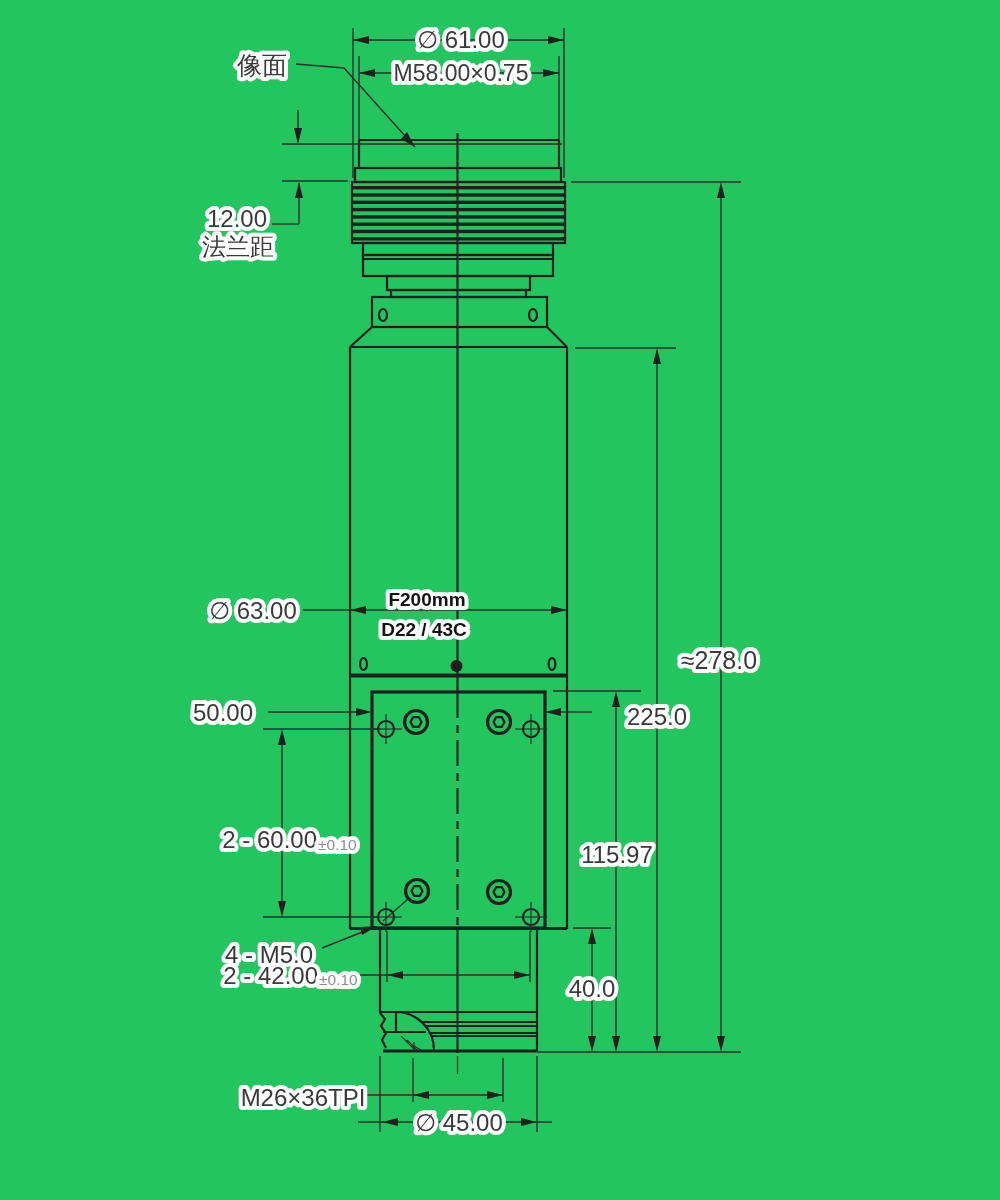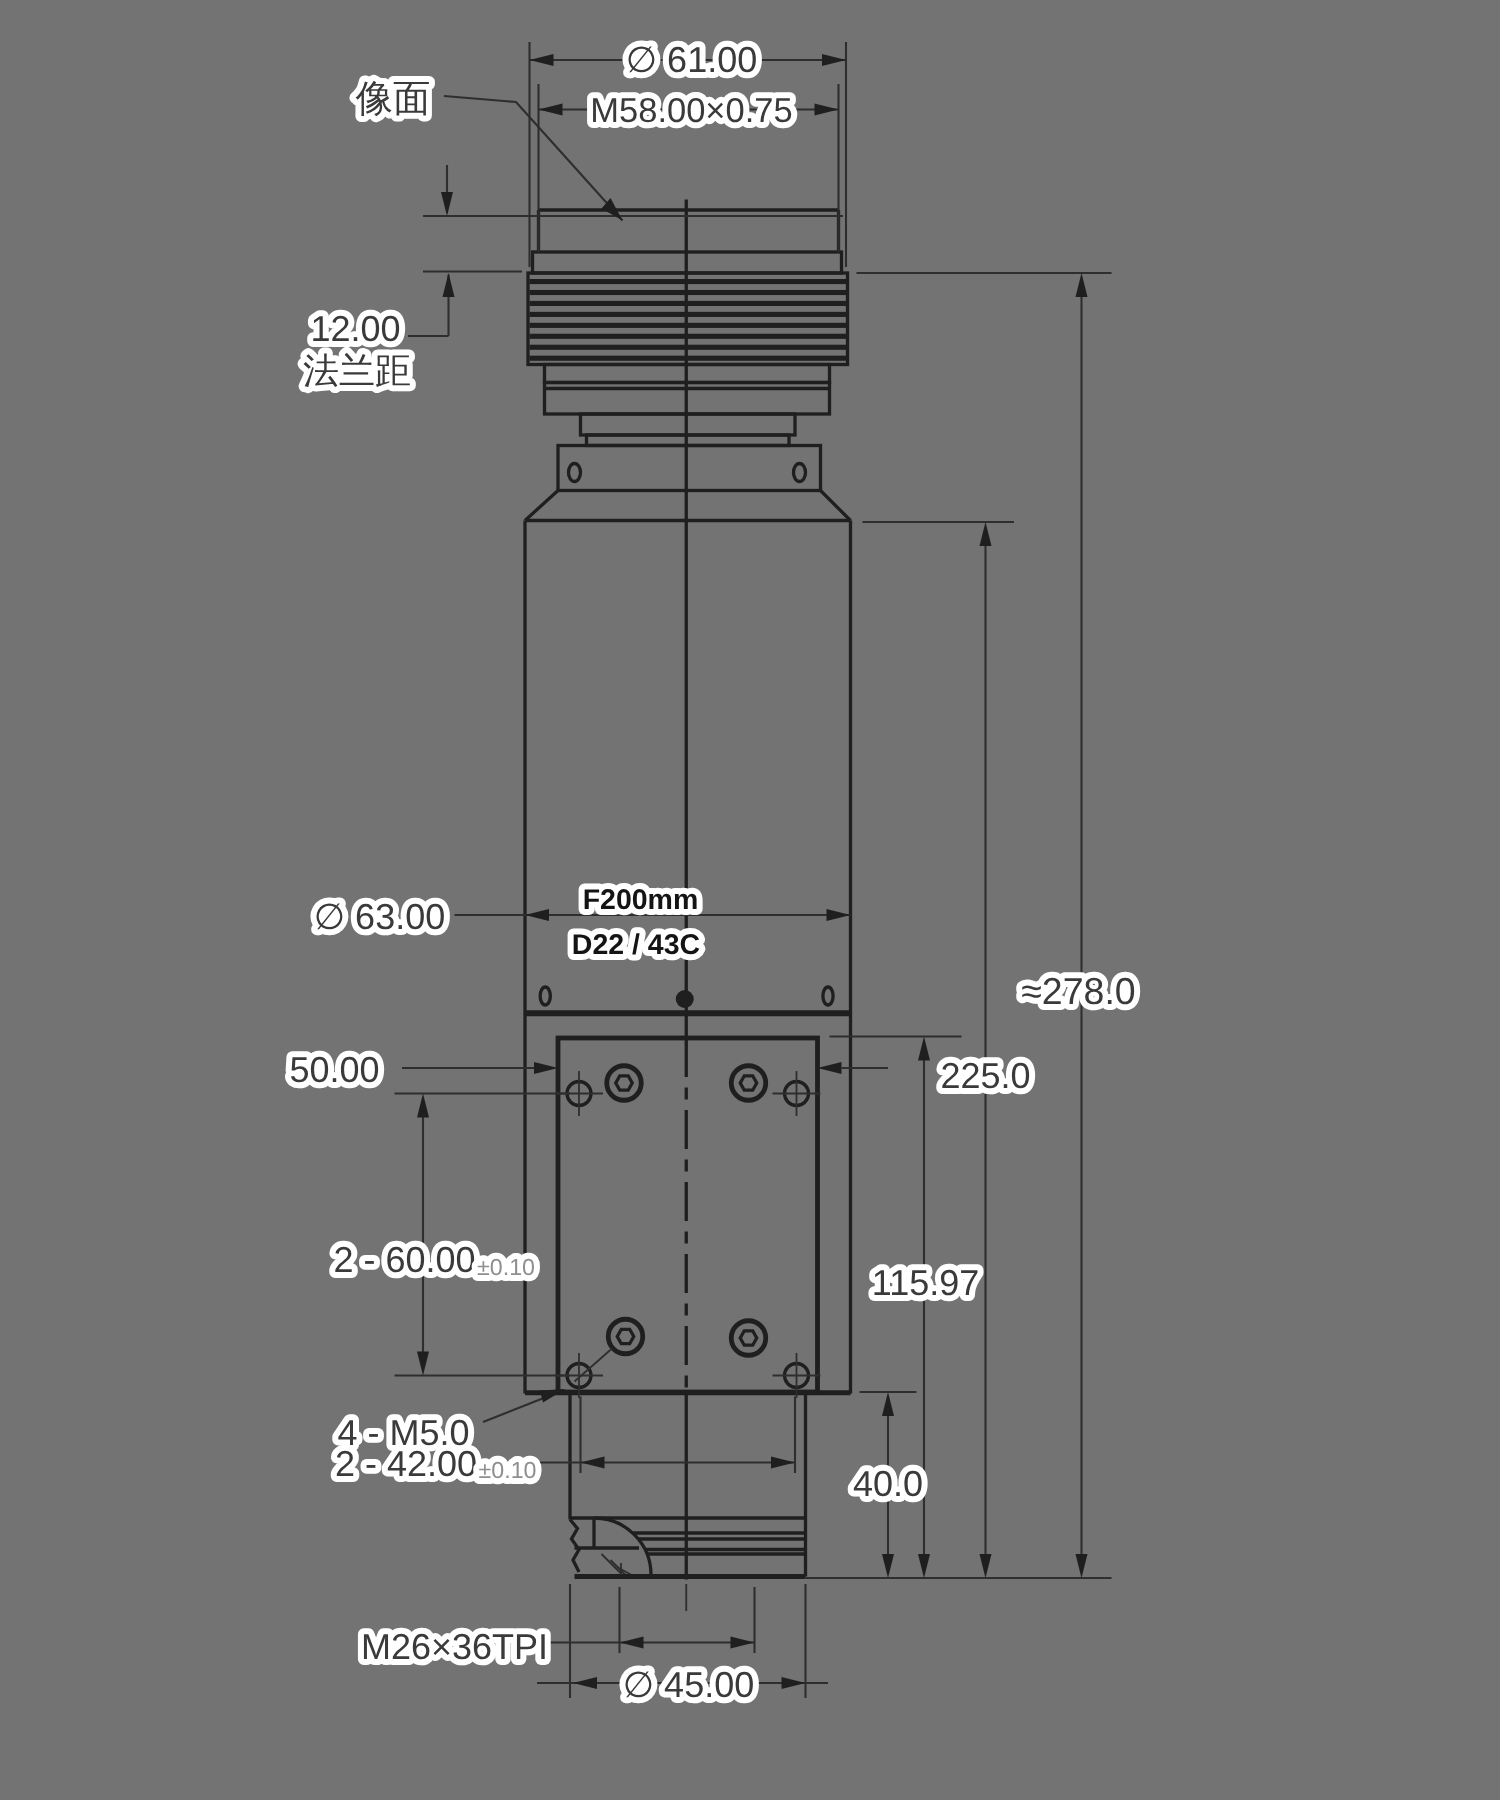--- a/index.html
+++ b/index.html
@@ -1,16 +1,16 @@
 <!DOCTYPE html>
 <html><head>
 <meta charset="utf-8">
 <style>
   html,body{margin:0;padding:0;background:#ffffff;}
-  .canvas{position:relative;width:1000px;height:1200px;background:#737373;overflow:hidden;
+  .canvas{position:relative;width:1000px;height:1200px;background:#22c55e;overflow:hidden;
           font-family:"Liberation Sans", sans-serif;}
   svg{position:absolute;left:0;top:0;}
   svg text{font-family:"Liberation Sans", sans-serif;fill:#3a3a3a;
            paint-order:stroke fill;stroke:#ffffff;stroke-width:8px;stroke-linejoin:round;}
   svg text.tol{fill:#8f8f8f;}
   svg text.marking{fill:#141414;font-weight:bold;}
   .part{stroke:#1f1f1f;fill:none;stroke-width:2.2;}
   .thick{stroke:#1f1f1f;fill:none;stroke-width:4;}
   .thick2{stroke:#1f1f1f;fill:none;stroke-width:3.2;}
   .dim{stroke:#2e2e2e;fill:none;stroke-width:1.4;}

